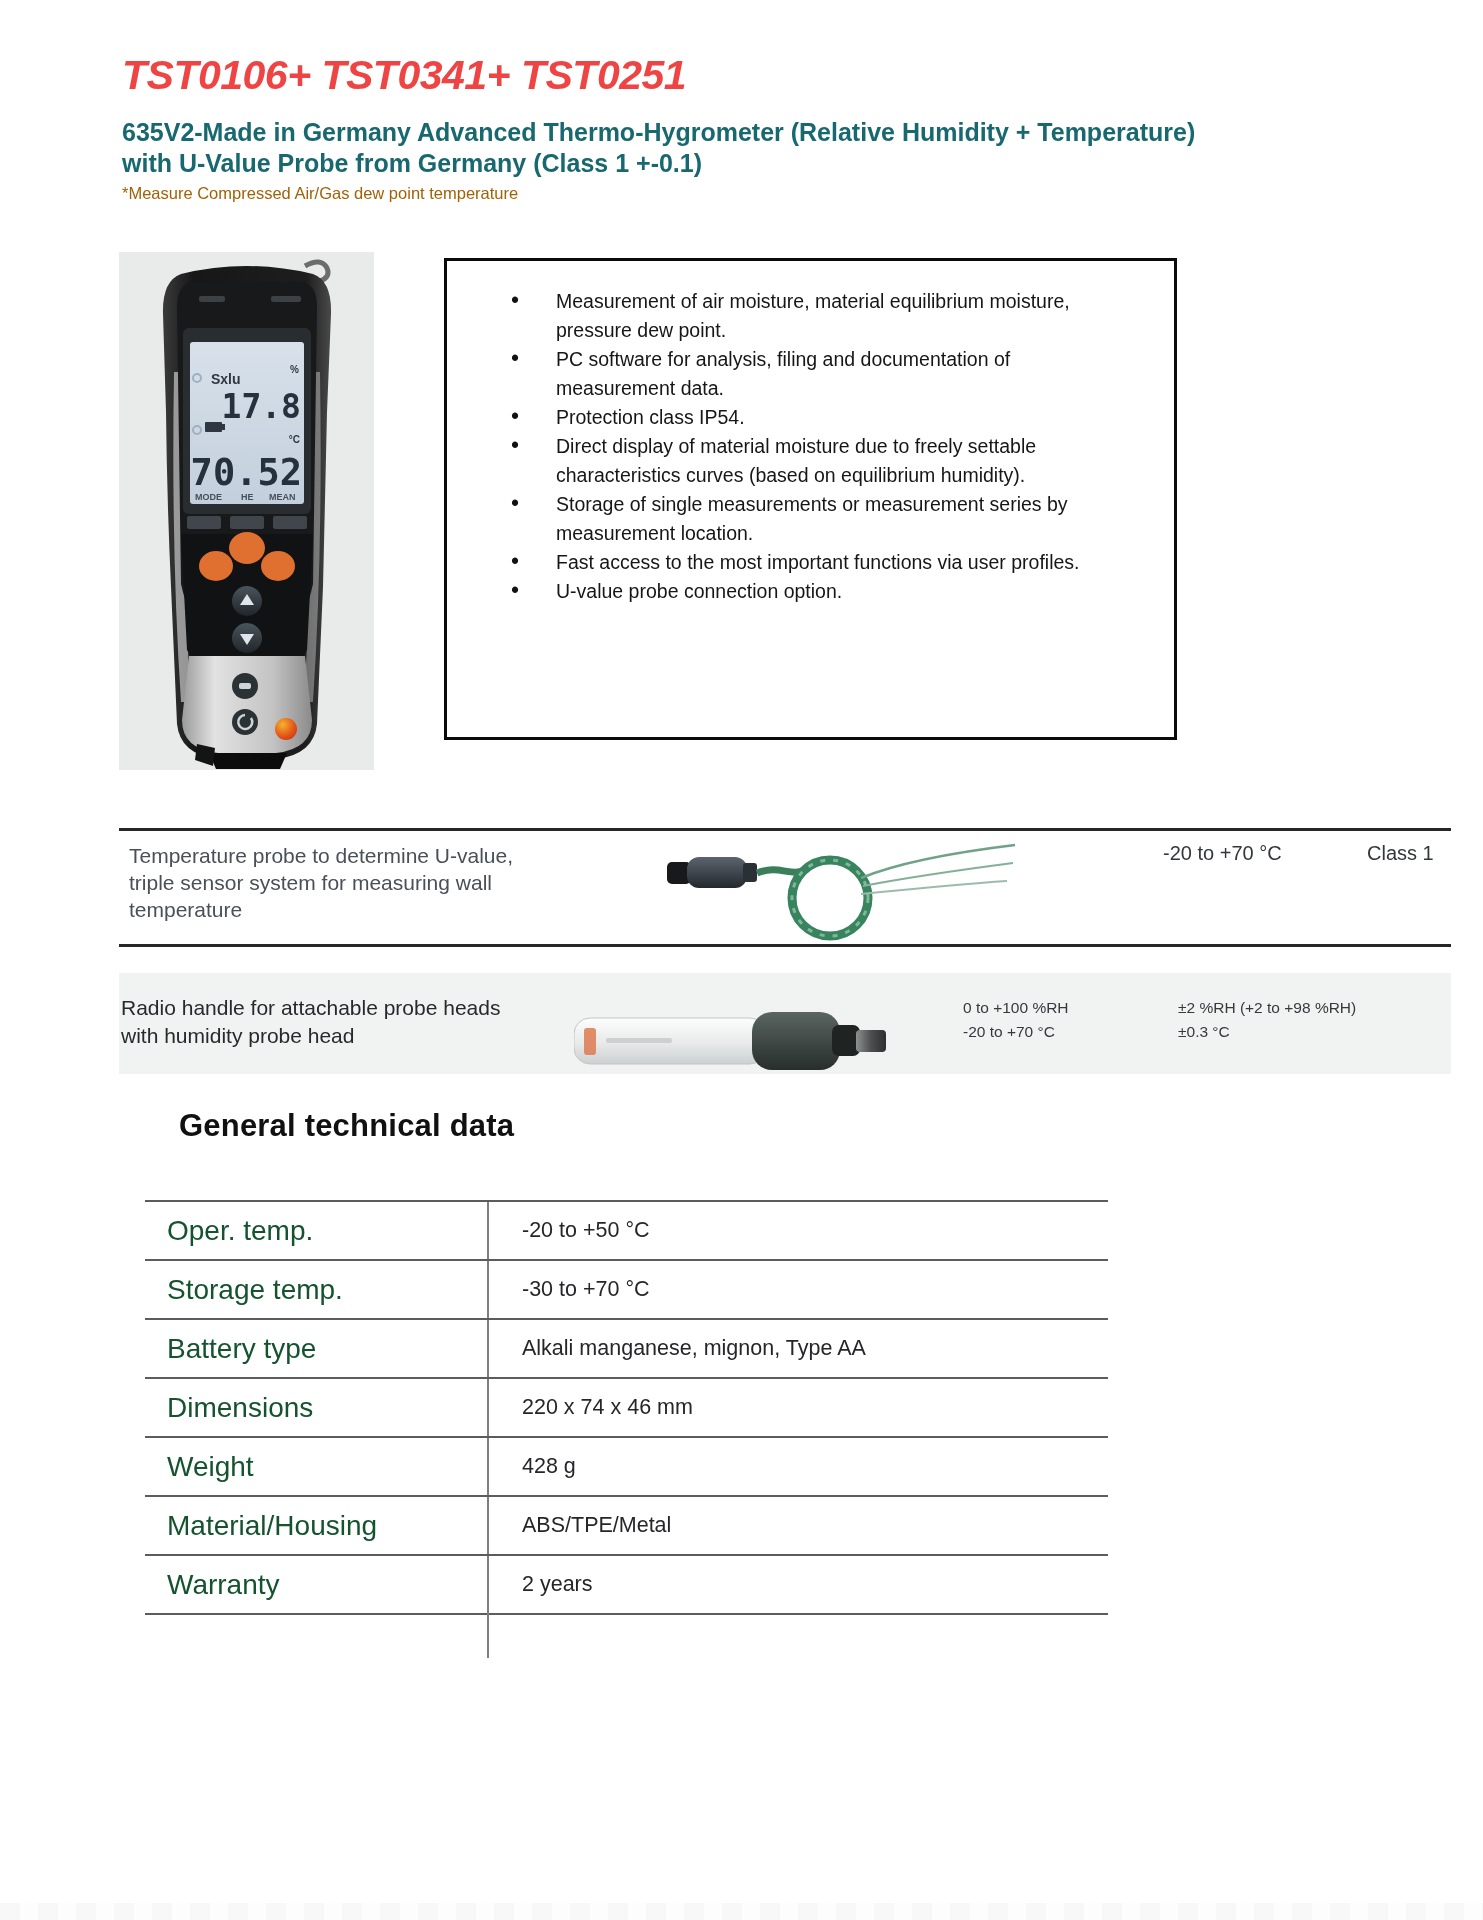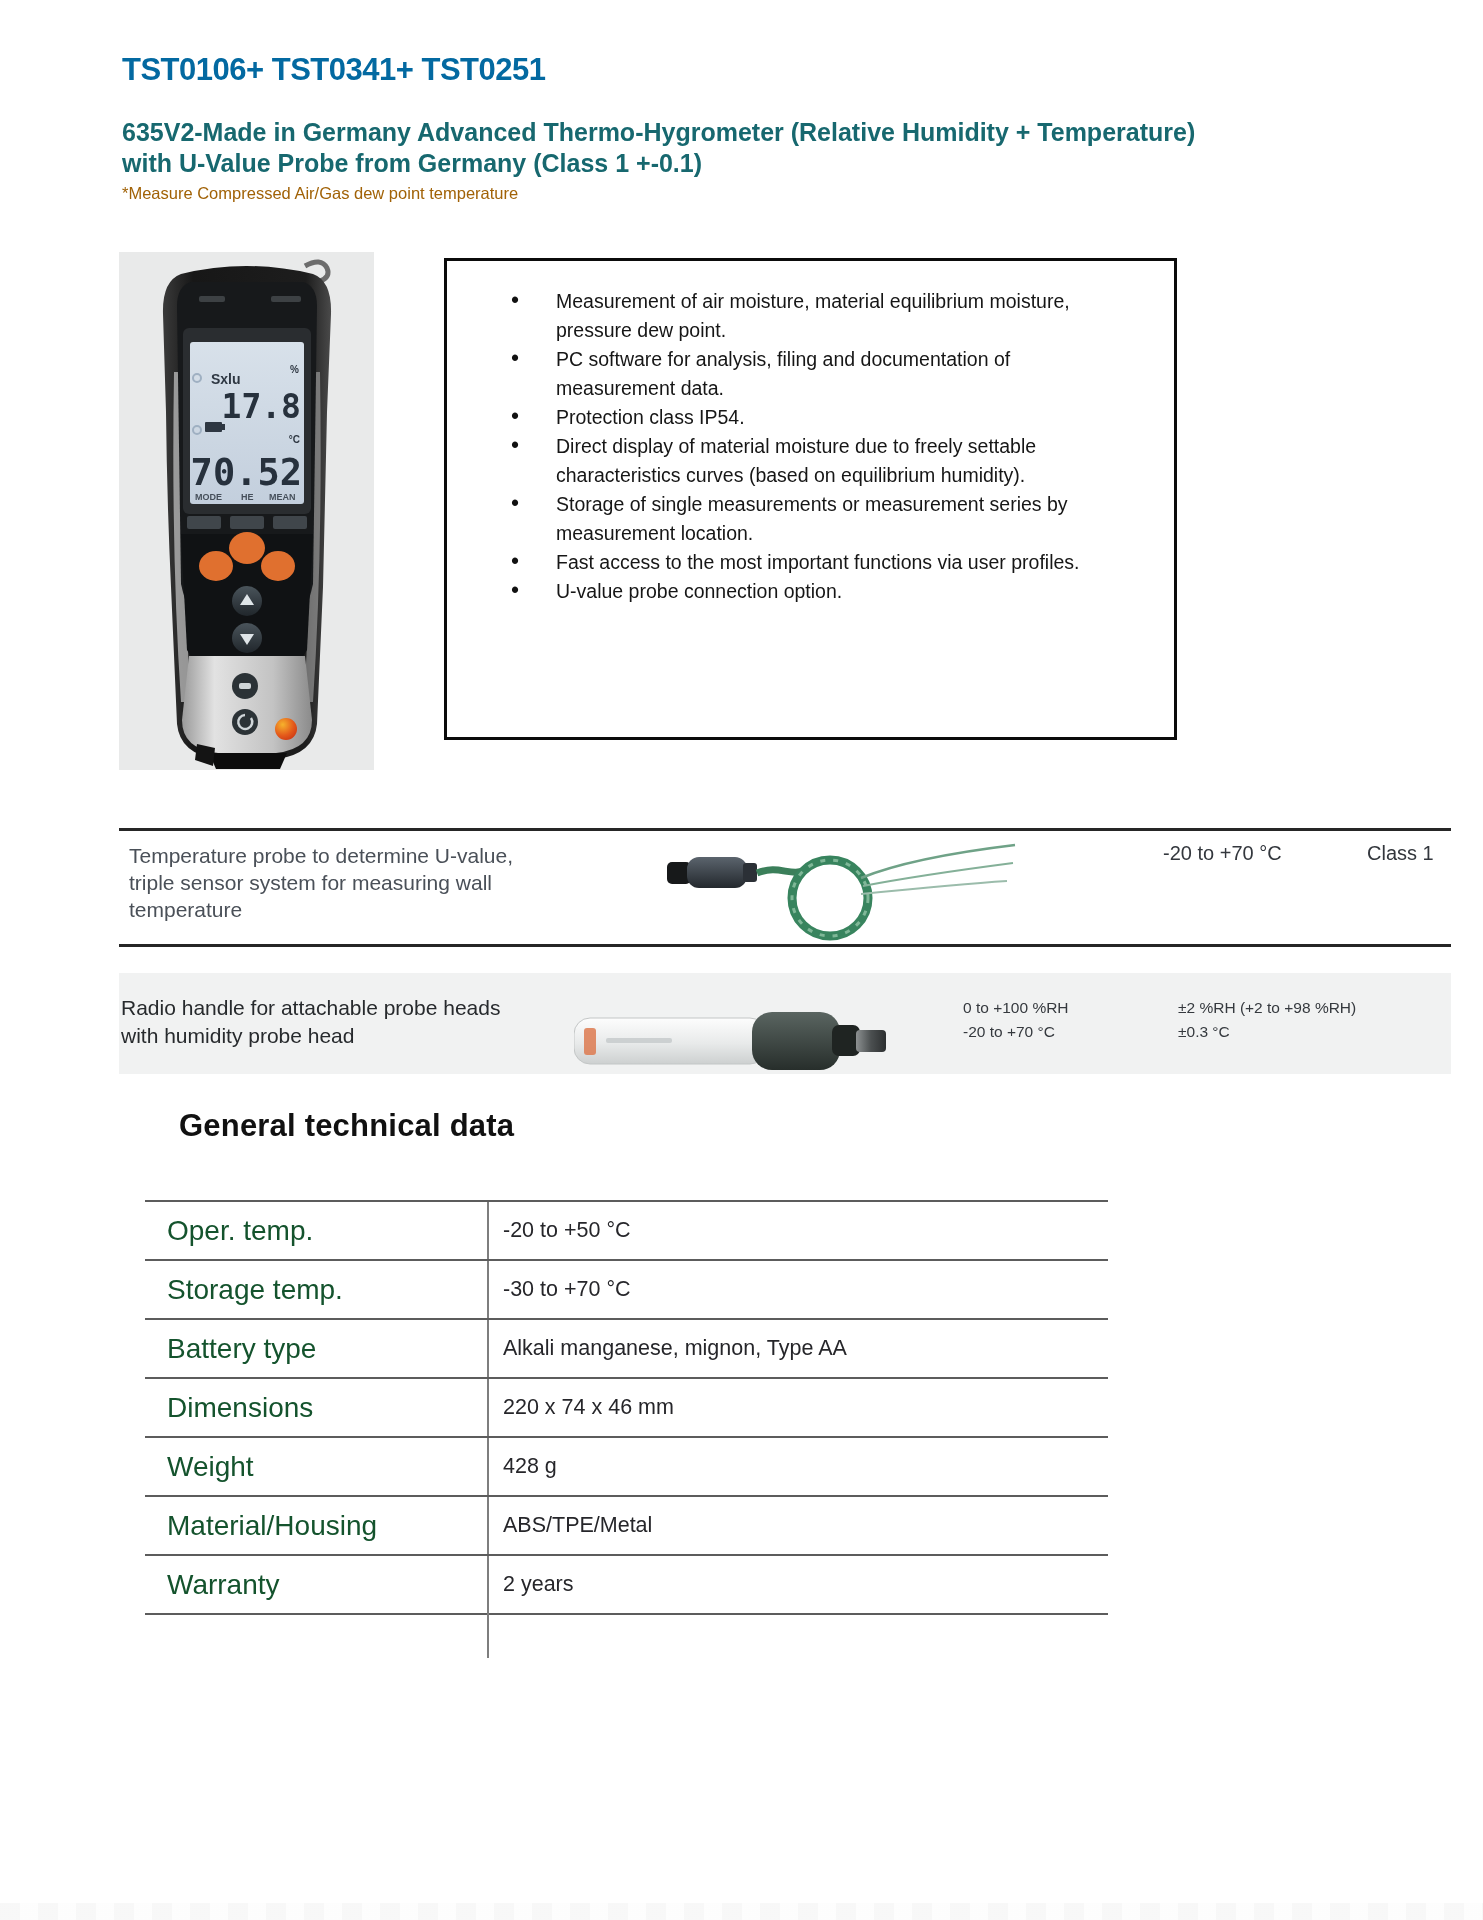--- a/index.html
+++ b/index.html
@@ -3,21 +3,21 @@
 <meta charset="utf-8">
 <style>
   html,body{margin:0;padding:0;}
   body{
     width:1483px;height:1920px;position:relative;background:#ffffff;
     font-family:"Liberation Sans", sans-serif;color:#1a1a1a;overflow:hidden;
   }
   .abs{position:absolute;}
 
   
-  .page-title{left:122px;top:52px;font-size:31px;font-weight:bold;color:#0369a1;letter-spacing:-0.5px;}
+  .page-title{left:122px;top:52px;font-size:41px;font-weight:bold;color:#ef4444;letter-spacing:-0.5px;font-style:italic;}
   .subtitle{left:122px;top:117px;font-size:25px;font-weight:bold;color:#17686f;line-height:31px;}
   .note{left:122px;top:184px;font-size:16.5px;color:#a16207;}
 
   
   .device-fig{left:119px;top:252px;width:255px;height:518px;background:#e9eaea;}
 
   
   .features-box{left:444px;top:258px;width:733px;height:482px;border:3px solid #0b0b0b;box-sizing:border-box;background:#fff;}
   .features-box ul{list-style:none;margin:26px 0 0 0;padding:0;}
   .features-box li{
@@ -40,21 +40,21 @@
   .radio-range{left:963px;top:996px;font-size:15.5px;line-height:24px;color:#35393e;}
   .radio-acc{left:1178px;top:996px;font-size:15.5px;line-height:24px;color:#35393e;}
 
   
   .tech-heading{left:179px;top:1108px;font-size:31px;font-weight:bold;color:#111;letter-spacing:0.2px;}
   .tech-table{left:145px;top:1200px;width:963px;}
   .tech-row{position:relative;height:57px;border-top:2px solid #5c5c5c;display:flex;align-items:center;}
   .tech-table .last-border{height:0;border-top:2px solid #5c5c5c;}
   .tech-col-divider{position:absolute;left:342px;top:0;width:2px;height:458px;background:#7e7e7e;}
   .tech-label{width:322px;padding-left:22px;font-size:28px;color:#14532d;}
-  .tech-value{padding-left:14px;font-size:21.5px;color:#26262a;}
+  .tech-value{padding-left:33px;font-size:21.5px;color:#26262a;}
 
   
   .ghost-strip{left:0;top:1903px;width:1483px;height:17px;opacity:.45;
     background:repeating-linear-gradient(90deg,#efefef 0 20px,#fbfbfb 20px 38px);}
 </style>
 </head>
 <body>
 
 <div class="abs page-title">TST0106+ TST0341+ TST0251</div>
 <div class="abs subtitle">

